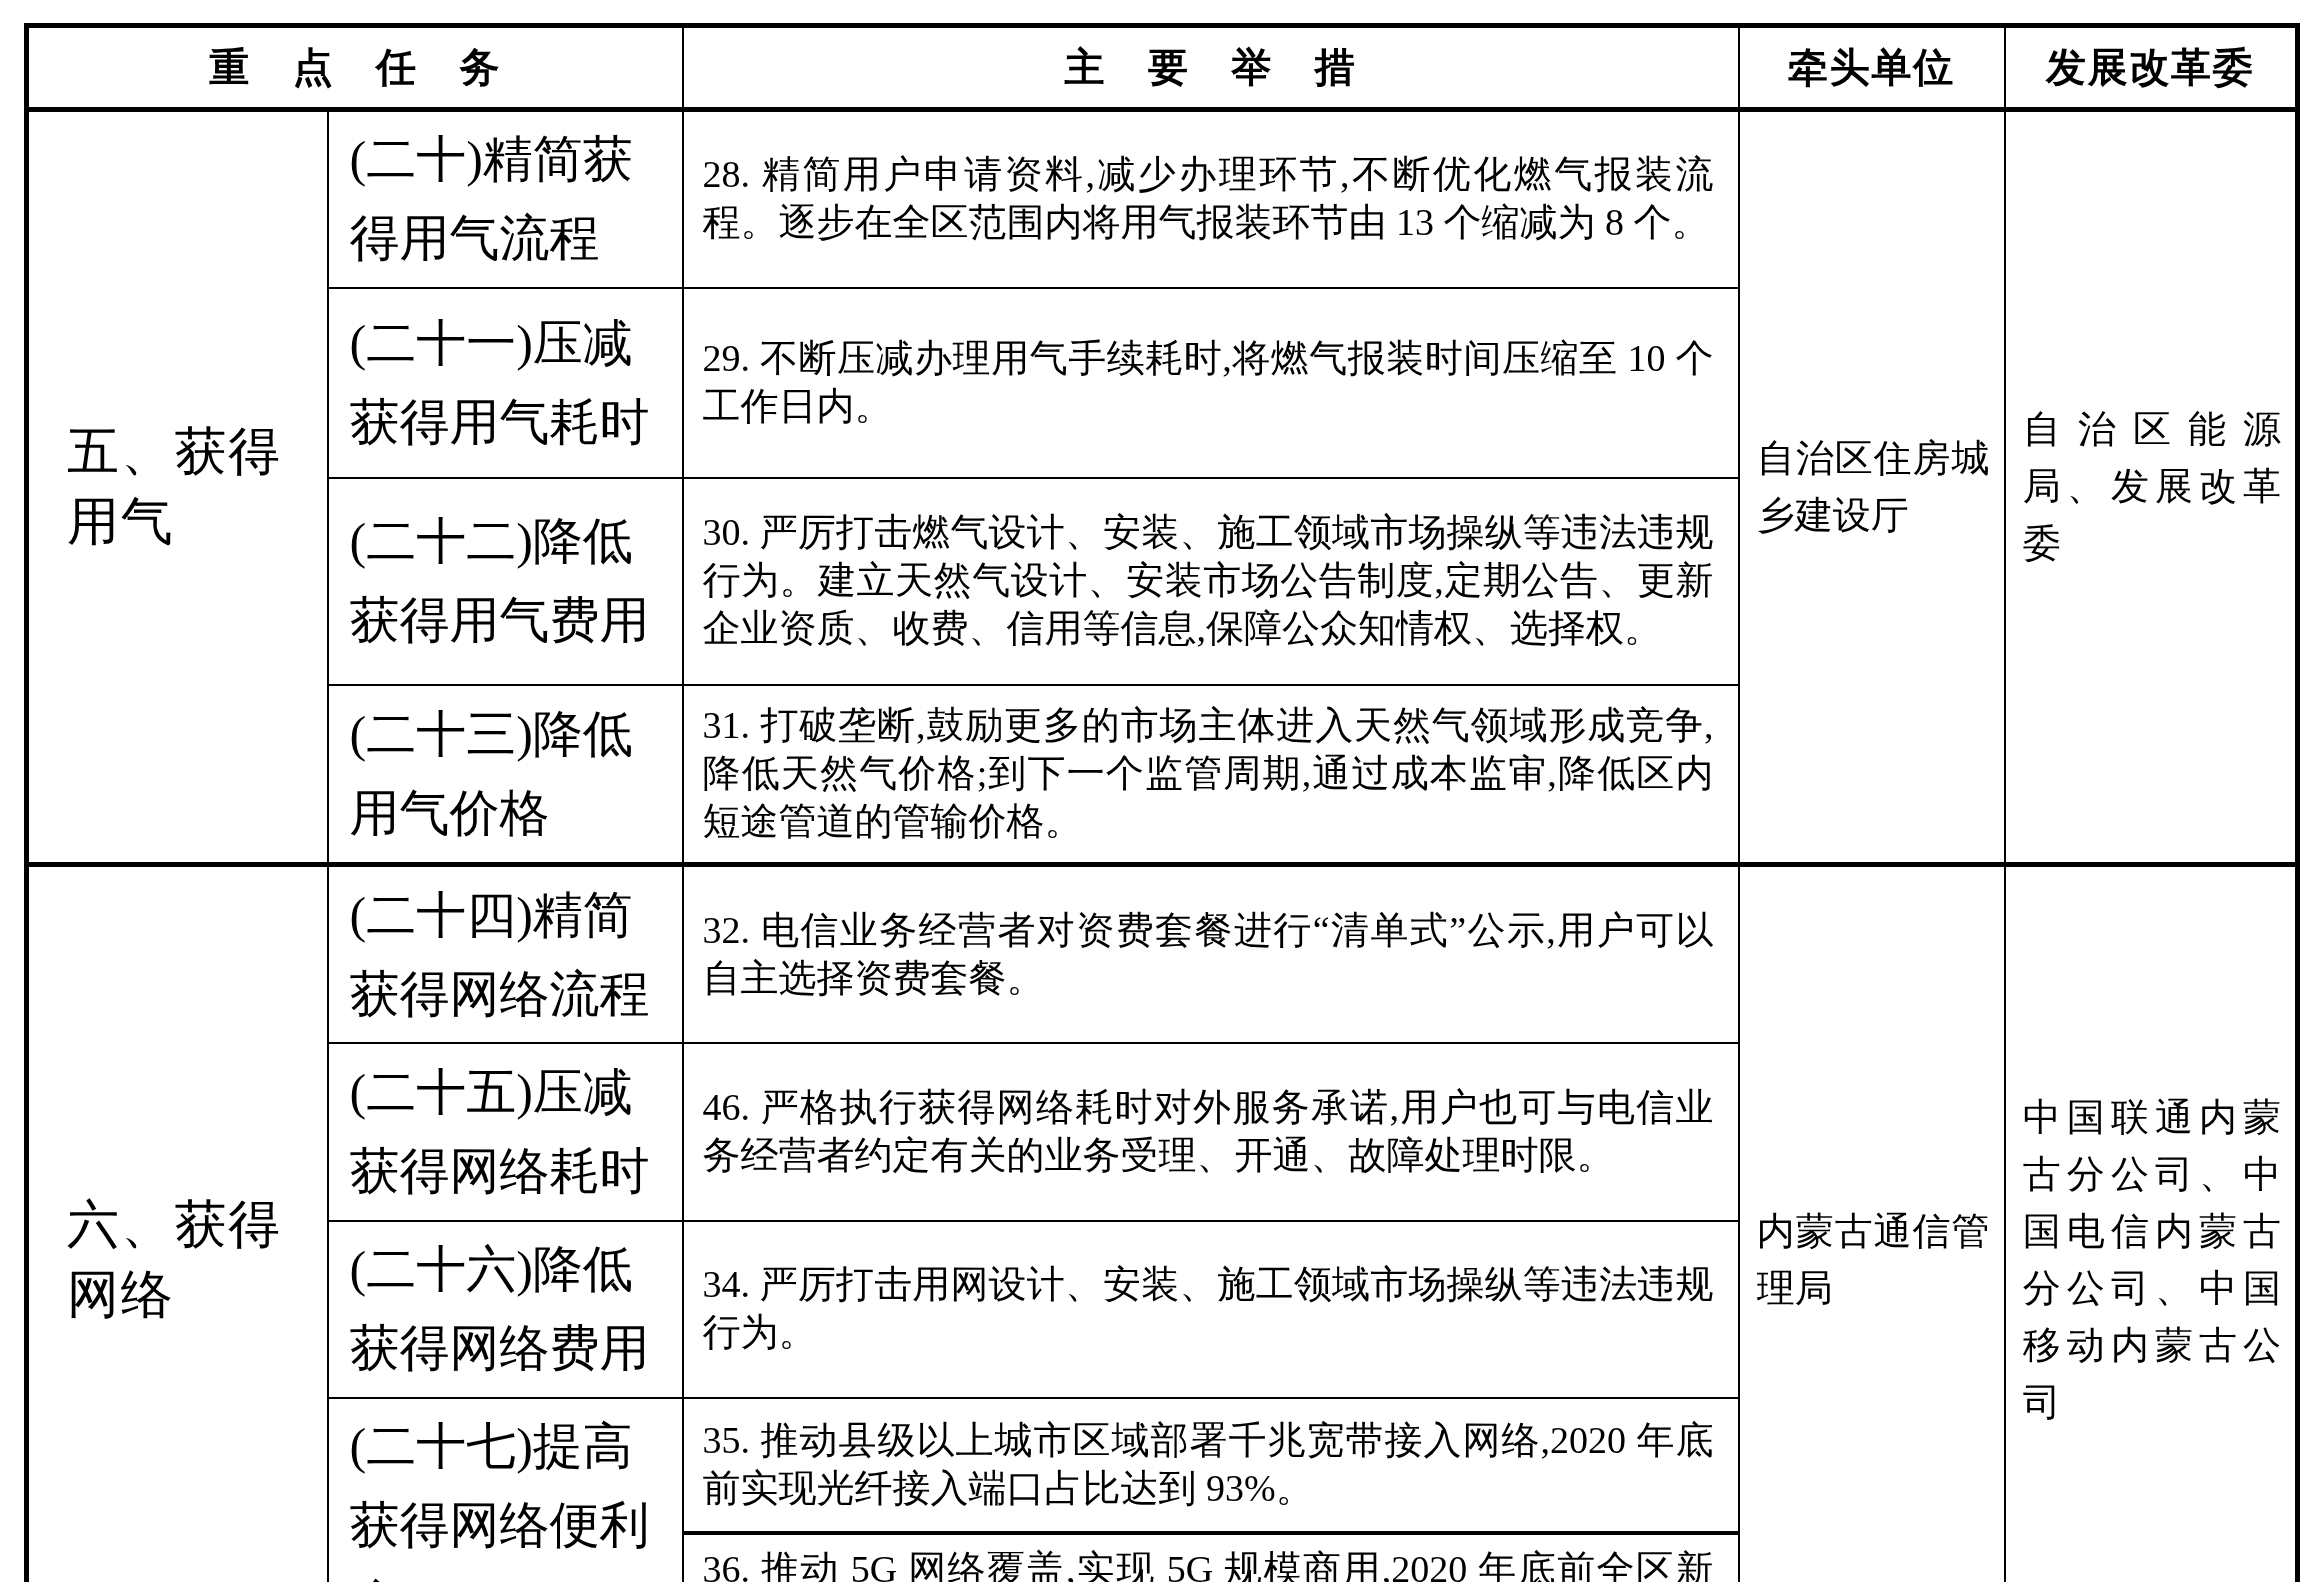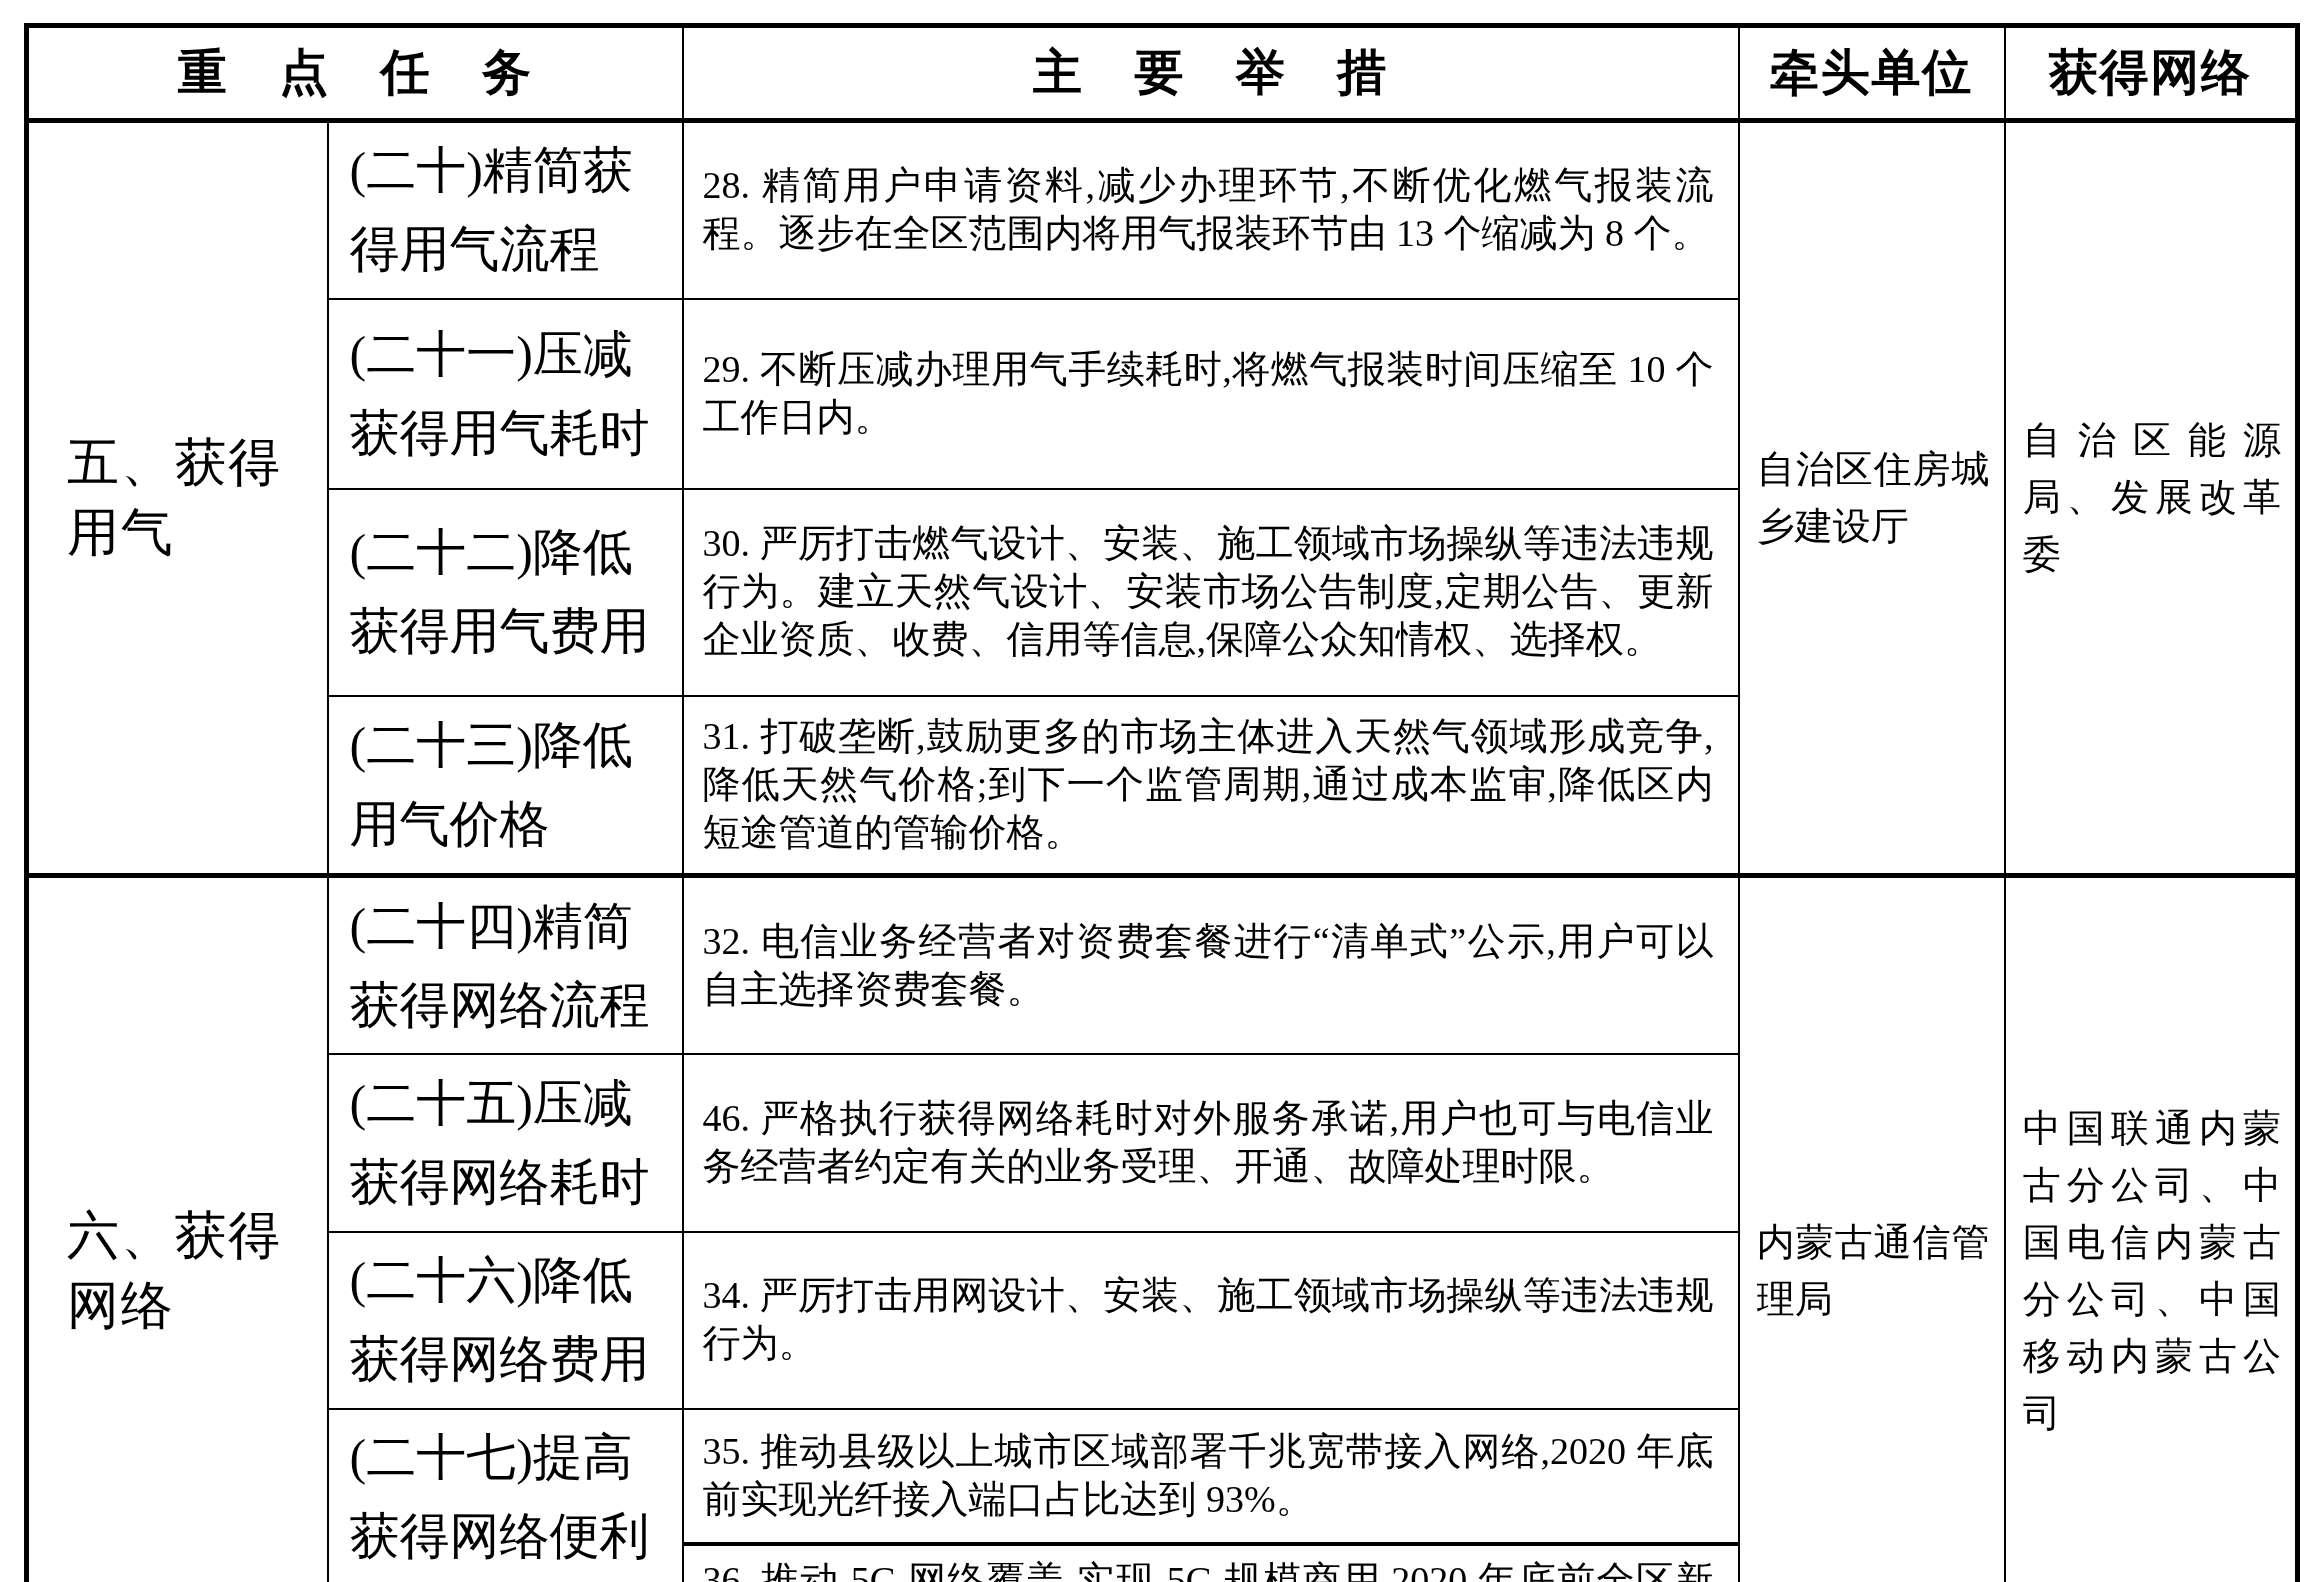--- a/index.html
+++ b/index.html
@@ -25,21 +25,21 @@
   col.c4{width:266px}
   col.c5{width:293px}
   th,td{
     border:2.6px solid #000;
     vertical-align:middle;
     padding:0;
     overflow:hidden;
   }
   thead th{
     border-bottom:5.2px solid #000;
-    font-size:49px;
+    font-size:40px;
     font-weight:bold;
     text-align:center;
     letter-spacing:1.7px;
     padding:12px 0;
   }
   td.category{
     font-size:52px;
     padding-left:38px;
     letter-spacing:1.7px;
     vertical-align:middle;
@@ -95,21 +95,21 @@
       <col class="c2">
       <col class="c3">
       <col class="c4">
       <col class="c5">
   </colgroup>
   <thead>
     <tr class="h-header">
       <th colspan="2">重　点　任　务</th>
       <th>主　要　举　措</th>
       <th>牵头单位</th>
-      <th>获得网络</th>
+      <th>发展改革委</th>
     </tr>
   </thead>
   <tbody>
 
     <tr class="h-r28">
       <td class="category span-group" rowspan="4">五、获得用气</td>
       <td class="task">(二十)精简获得用气流程</td>
       <td class="measure">28. 精简用户申请资料,减少办理环节,不断优化燃气报装流程。逐步在全区范围内将用气报装环节由 13 个缩减为 8 个。</td>
       <td class="unit span-group" rowspan="4">自治区住房城乡建设厅</td>
       <td class="unit span-group" rowspan="4">自治区能源局、发展改革委</td>

